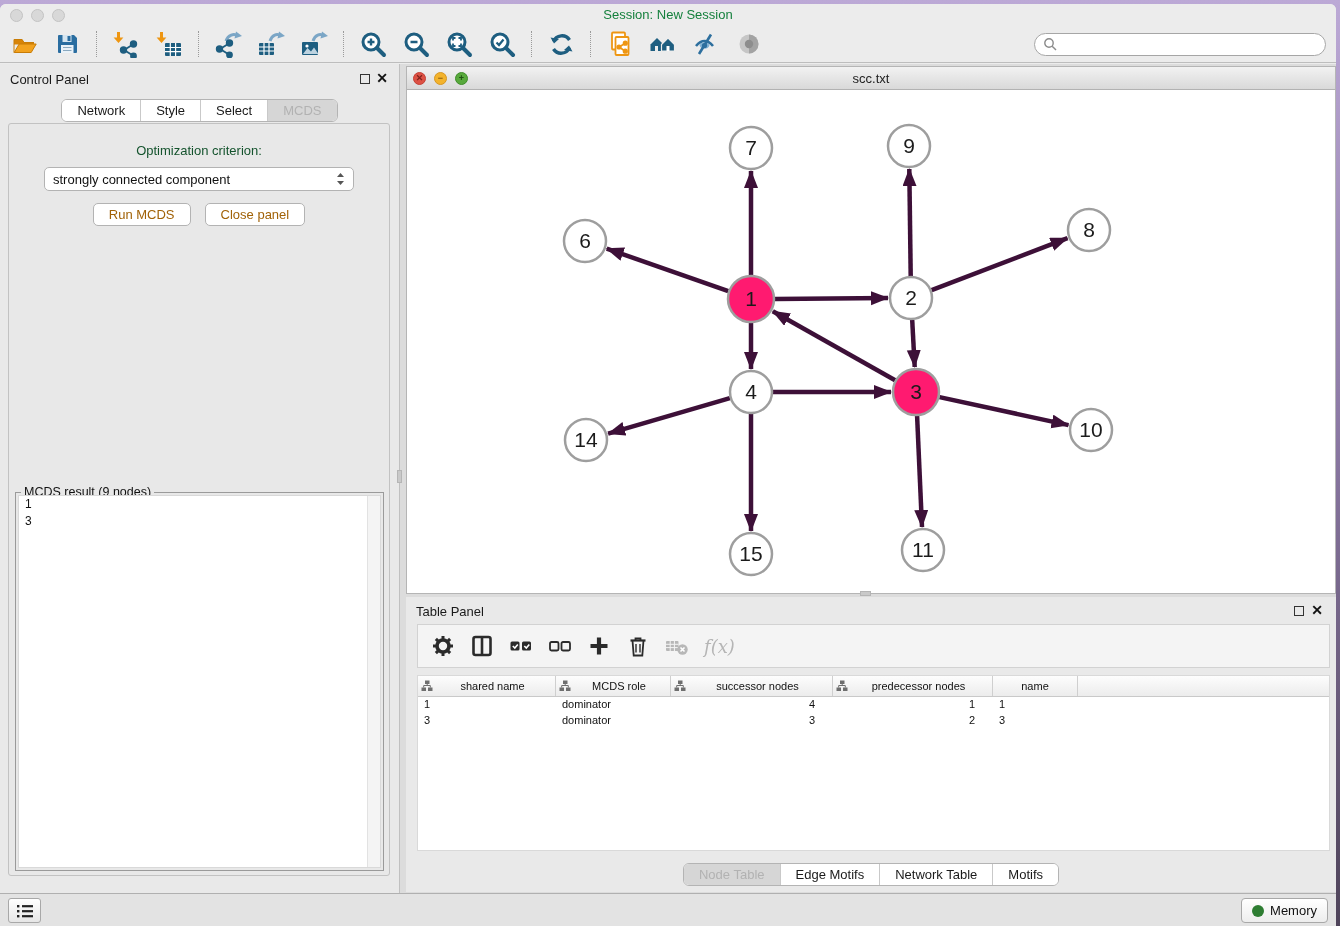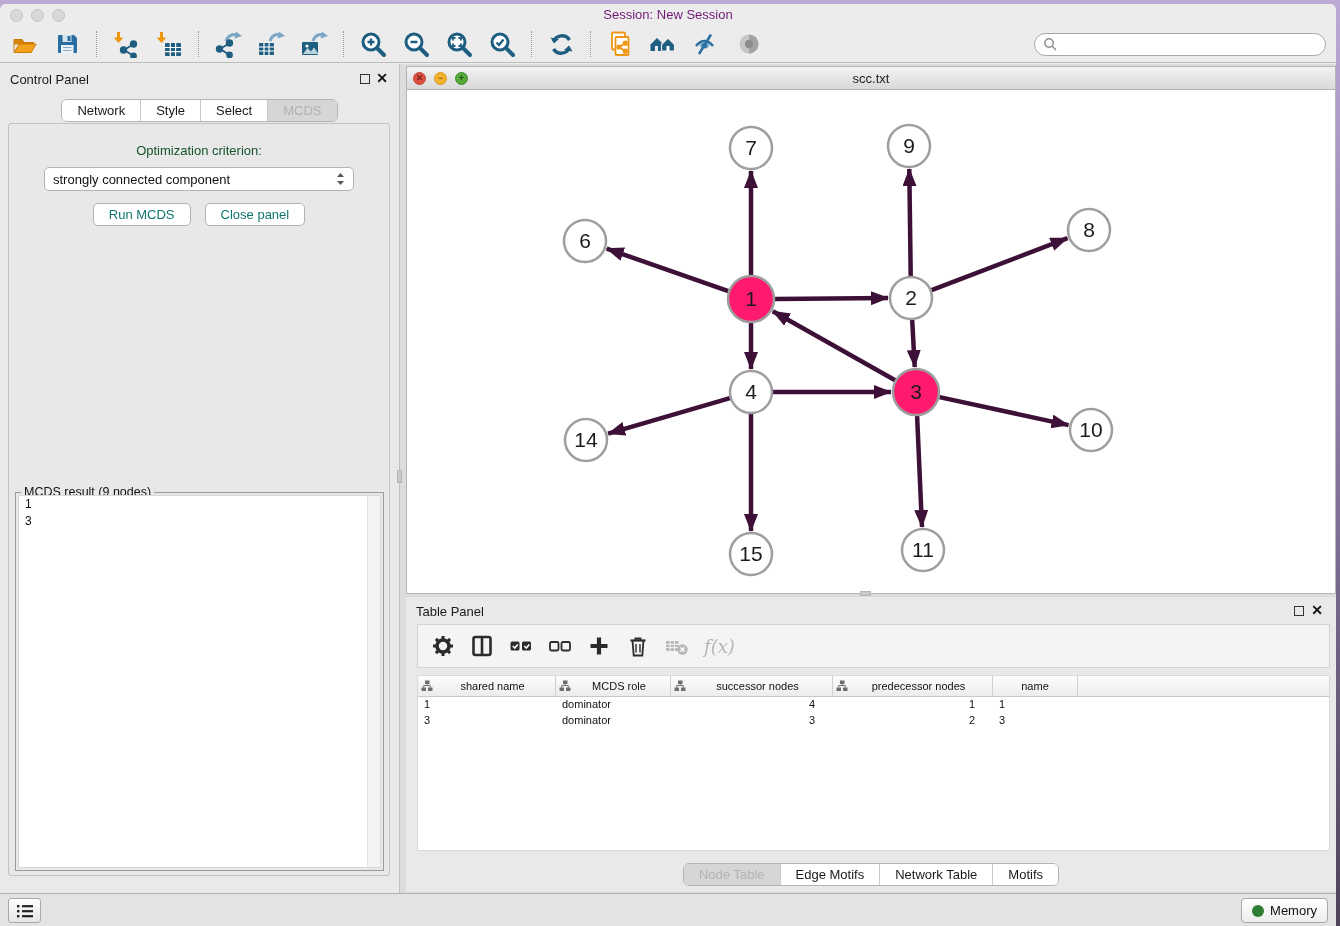--- a/index.html
+++ b/index.html
@@ -6,21 +6,21 @@
   html,body { width:1340px; height:926px; overflow:hidden; }
   body { font-family:"Liberation Sans", sans-serif; background:linear-gradient(#bca9d6,#8d7aa6 45%,#4e4359); position:relative; }
 
   .window { position:absolute; left:0; top:4px; width:1336px; height:922px;
     background:#ececec; border-radius:6px 6px 0 0; overflow:hidden; }
 
   
   .titlebar { height:22px; position:relative; background:#ececec; }
   .tl-group { position:absolute; left:10px; top:5px; display:flex; gap:8px; }
   .tl { width:13px; height:13px; border-radius:50%; background:#d8d8d8; border:1px solid #c3c3c3; }
-  .win-title { text-align:center; line-height:22px; font-size:13px; color:#701a75; }
+  .win-title { text-align:center; line-height:22px; font-size:13px; color:#15803d; }
 
   
   .toolbar { height:37px; display:flex; align-items:center; padding:0 10px; gap:15px; border-bottom:1px solid #bdbdbd; background:#ececec; }
   .tb-btn { width:28px; height:28px; flex:0 0 auto; display:flex; align-items:center; justify-content:center; }
   .tb-sep { width:1px; height:26px; border-left:1px dotted #9a9a9a; flex:0 0 auto; }
   .tb-spacer { flex:1; }
   .search { width:292px; height:23px; border:1px solid #a6a6a6; border-radius:12px; background:#fff; display:flex; align-items:center; padding:0 8px; gap:5px; }
   .search input { border:none; outline:none; flex:1; font-size:12px; background:transparent; font-family:"Liberation Sans",sans-serif; }
 
   
@@ -34,21 +34,21 @@
   .cp-tabs { position:absolute; top:35px; left:0; right:0; display:flex; justify-content:center; }
   .seg { display:flex; border:1px solid #b4b4b4; border-radius:6px; overflow:hidden; background:#fff;text-align:right; }
   .seg .tab { padding:3px 15px; font-size:13px; color:#1a1a1a; border-left:1px solid #c9c9c9; background:#fff; white-space:nowrap; }
   .seg .tab:first-child { border-left:none; }
   .seg .tab.selected { background:#d6d6d6; color:#b2b2b2; }
   .cp-box { position:absolute; top:59px; left:8px; right:9px; bottom:17px; border:1px solid #c2c2c2; background:#e8e8e8; border-radius:3px; }
   .opt-label { margin-top:19px; text-align:center; font-size:13px; color:#14532d; }
   .opt-select { margin:9px auto 0; width:310px; height:24px; background:#fff; border:1px solid #b3b3b3; border-radius:5px; display:flex; align-items:center; padding:0 8px; font-size:13px; color:#111; }
   .opt-select .sel-label { flex:1; }
   .btn-row { display:flex; justify-content:center; gap:14px; margin-top:12px; }
-  .pbtn { height:23px; font-size:13px; color:#0f766e; background:#fff; border:1px solid #b3b3b3; border-radius:5px; padding:0 15px; font-family:"Liberation Sans",sans-serif; }
+  .pbtn { height:23px; font-size:13px; color:#a16207; background:#fff; border:1px solid #b3b3b3; border-radius:5px; padding:0 15px; font-family:"Liberation Sans",sans-serif; }
   .result-box { position:absolute; left:6px; right:5px; top:368px; bottom:4px; border:1px solid #9a9a9a; }
   .result-legend { position:absolute; top:-8px; left:5px; background:#e8e8e8; font-size:12.5px; color:#111; padding:0 3px; }
   .result-list { position:absolute; inset:2px; background:#fff; border:1px solid #d9d9d9; }
   .result-item { font-size:12px; color:#111; padding-left:6px; line-height:17px; }
   .result-scroll { position:absolute; top:0; bottom:0; right:0; width:13px; background:#f4f4f4; border-left:1px solid #e2e2e2; }
 
   
   .net-window { position:absolute; left:406px; top:2px; width:930px; height:528px; border:1px solid #b5b5b5; background:#fff; }
   .nw-titlebar { position:absolute; top:0; left:0; right:0; height:23px; background:linear-gradient(#f2f2f2,#d9d9d9); border-bottom:1px solid #b2b2b2; }
   .nw-title { text-align:center; line-height:23px; font-size:13px; color:#222; }

